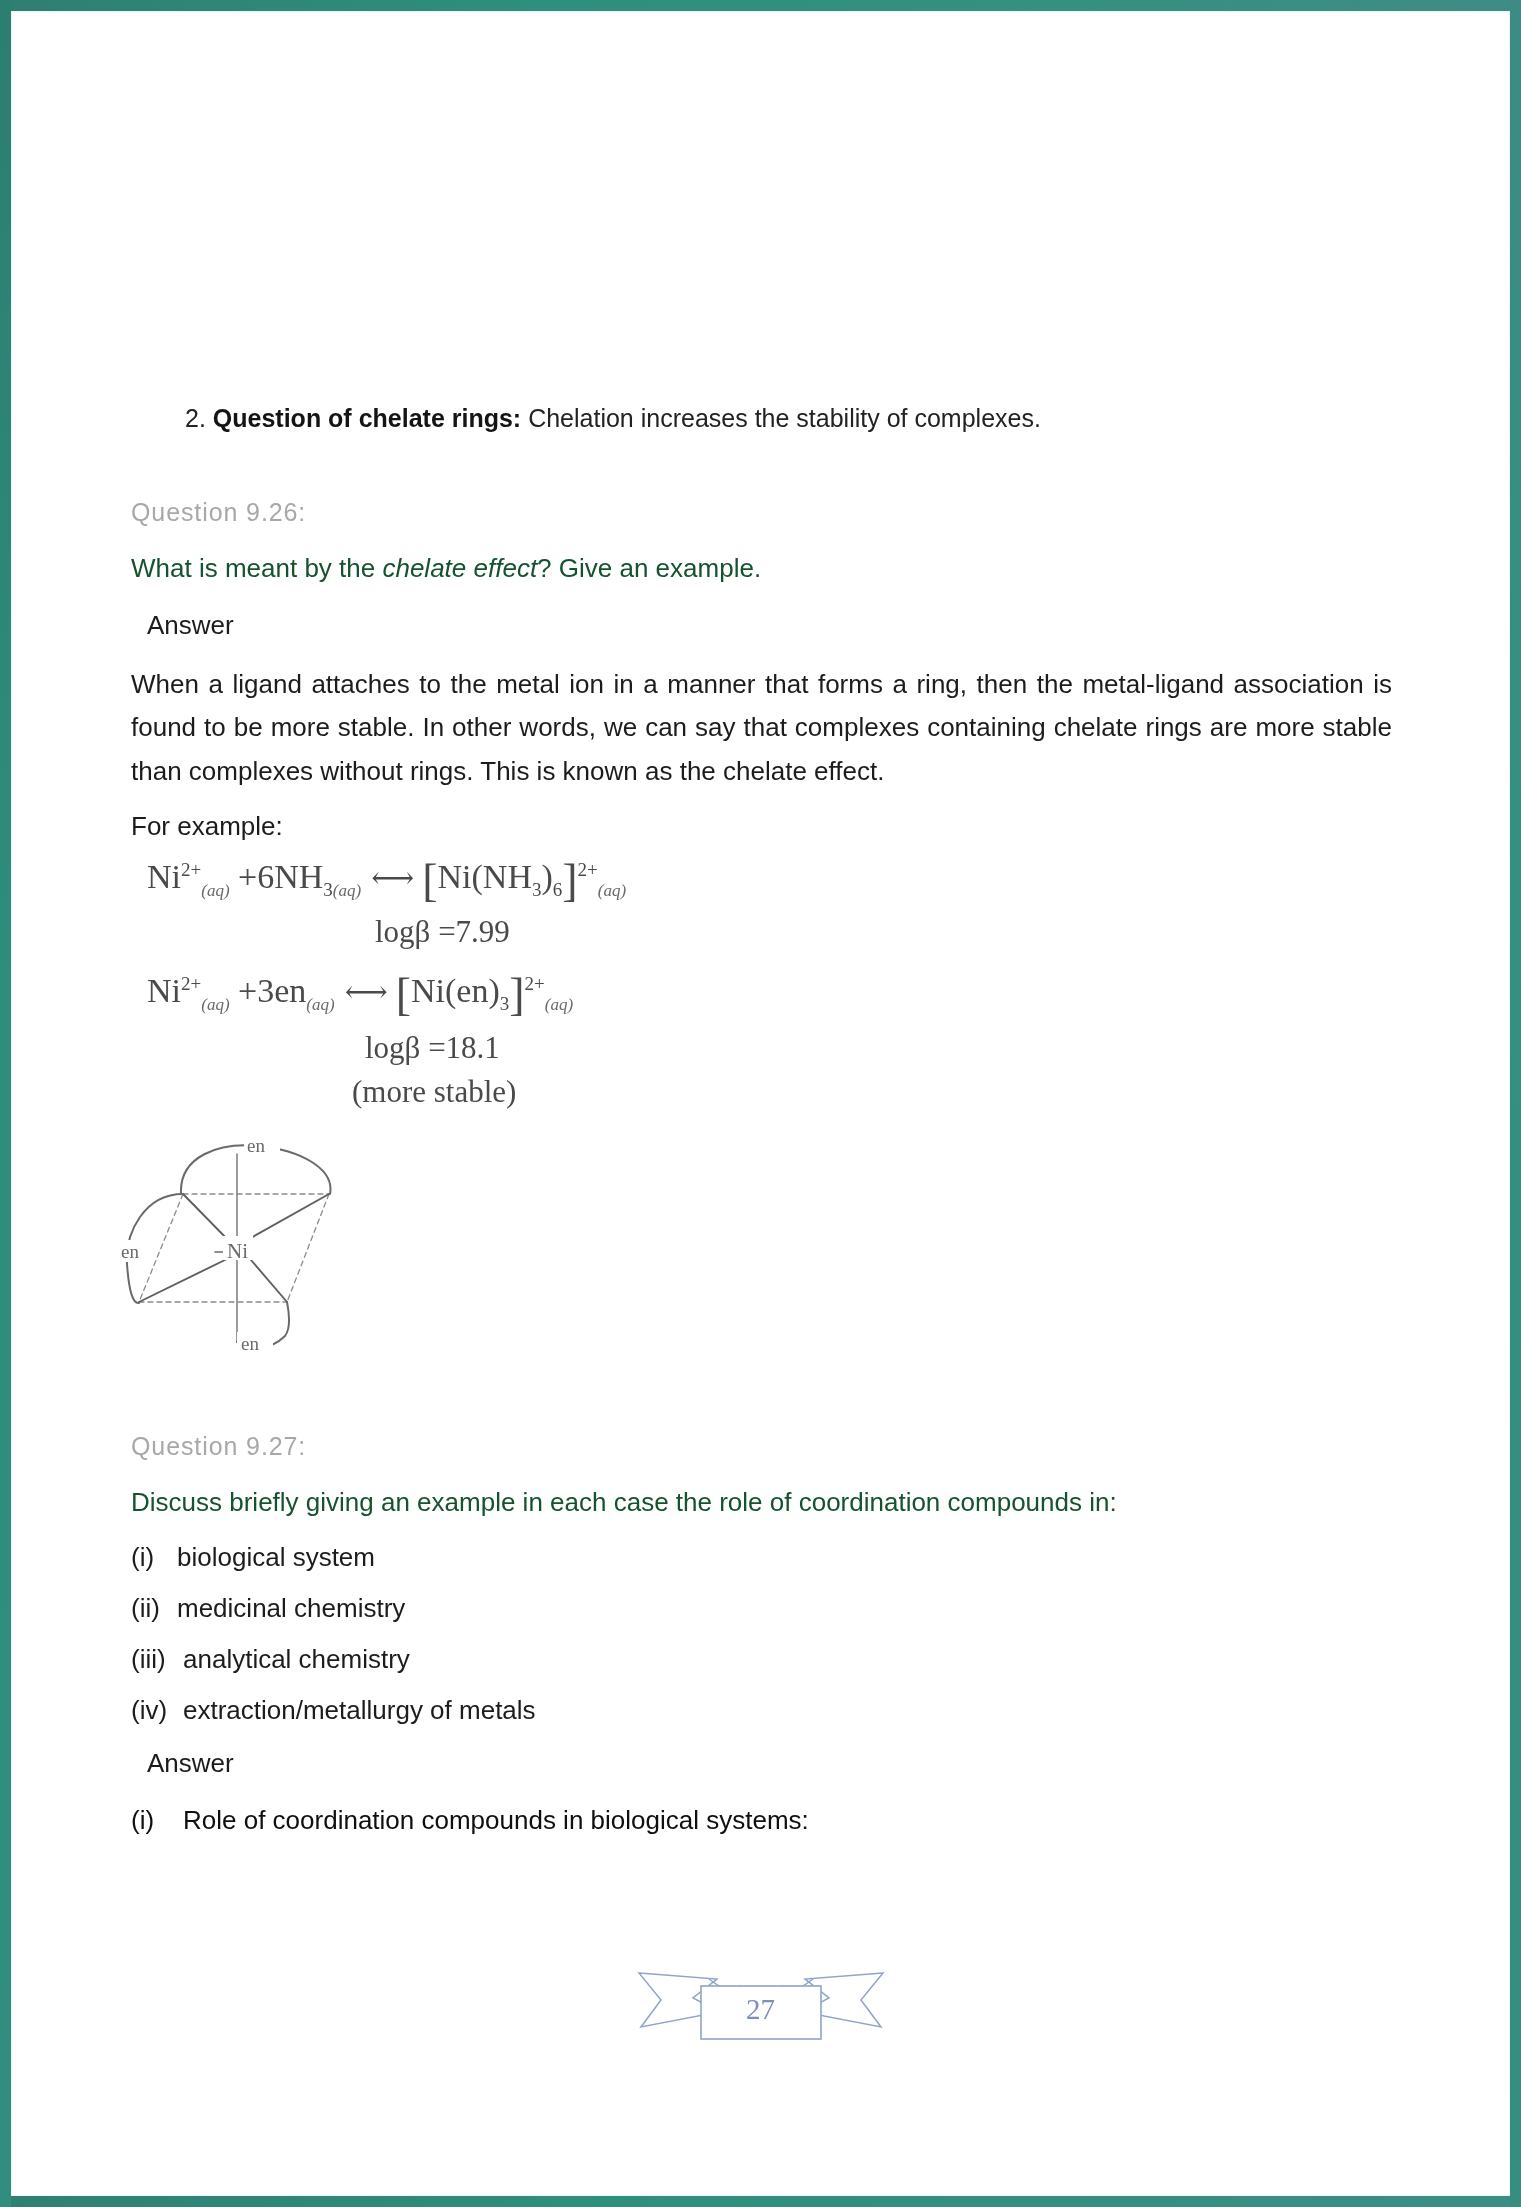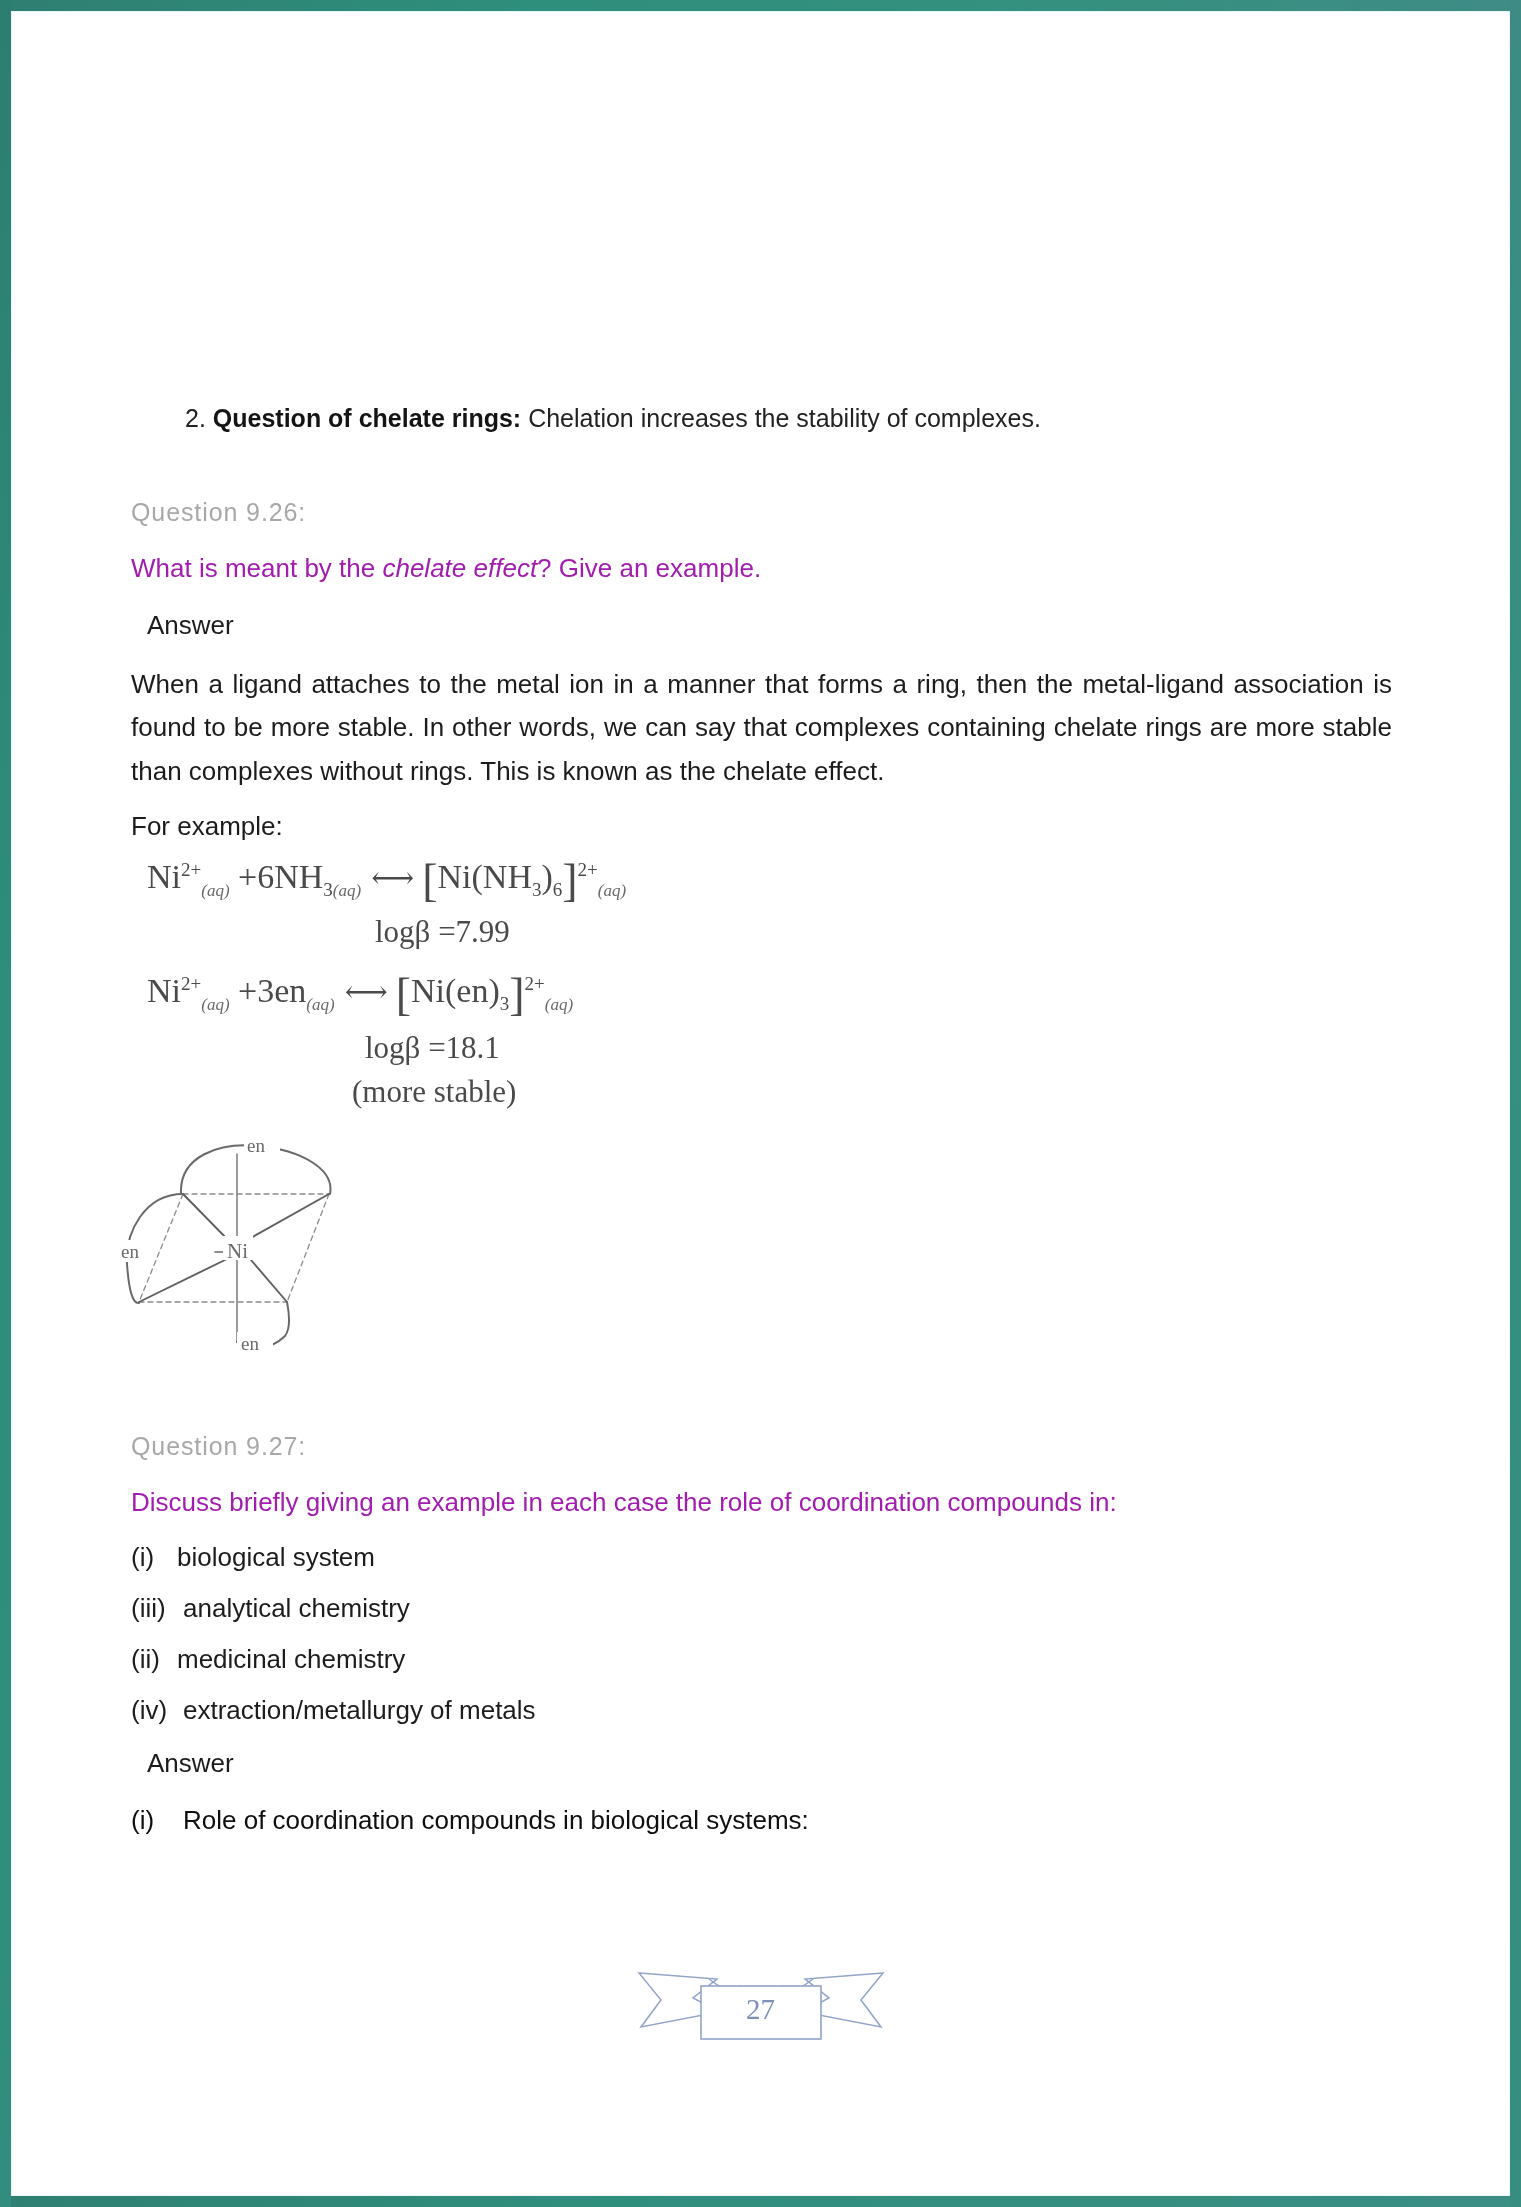--- a/index.html
+++ b/index.html
@@ -62,21 +62,21 @@
 
   .qhead {
     font-size: 25px;
     color: #a8a8a8;
     letter-spacing: 0.9px;
     font-weight: normal;
     margin-top: 62px;
   }
   .qtext {
     font-size: 26px;
-    color: #a21caf;
+    color: #14532d;
     margin-top: 22px;
     line-height: 1.5;
   }
   .qtext i { font-style: italic; }
   .answer-label {
     font-size: 26px;
     color: #1c1c1c;
     margin-top: 22px;
     margin-left: 16px;
   }
@@ -264,26 +264,26 @@
 
     <div class="qhead">Question 9.27:</div>
 
     <div class="qtext">Discuss briefly giving an example in each case the role of coordination compounds in:</div>
 
     <div class="list-item">
       <span class="num">(i)</span>
       <span class="txt">biological system</span>
     </div>
     <div class="list-item">
+      <span class="num">(ii)</span>
+      <span class="txt">medicinal chemistry</span>
+    </div>
+    <div class="list-item">
       <span class="num wide">(iii)</span>
       <span class="txt">analytical chemistry</span>
-    </div>
-    <div class="list-item">
-      <span class="num">(ii)</span>
-      <span class="txt">medicinal chemistry</span>
     </div>
     <div class="list-item">
       <span class="num wide">(iv)</span>
       <span class="txt">extraction/metallurgy of metals</span>
     </div>
 
     <div class="answer-label">Answer</div>
 
     <div class="bold-answer">
       <span class="num">(i)</span>

